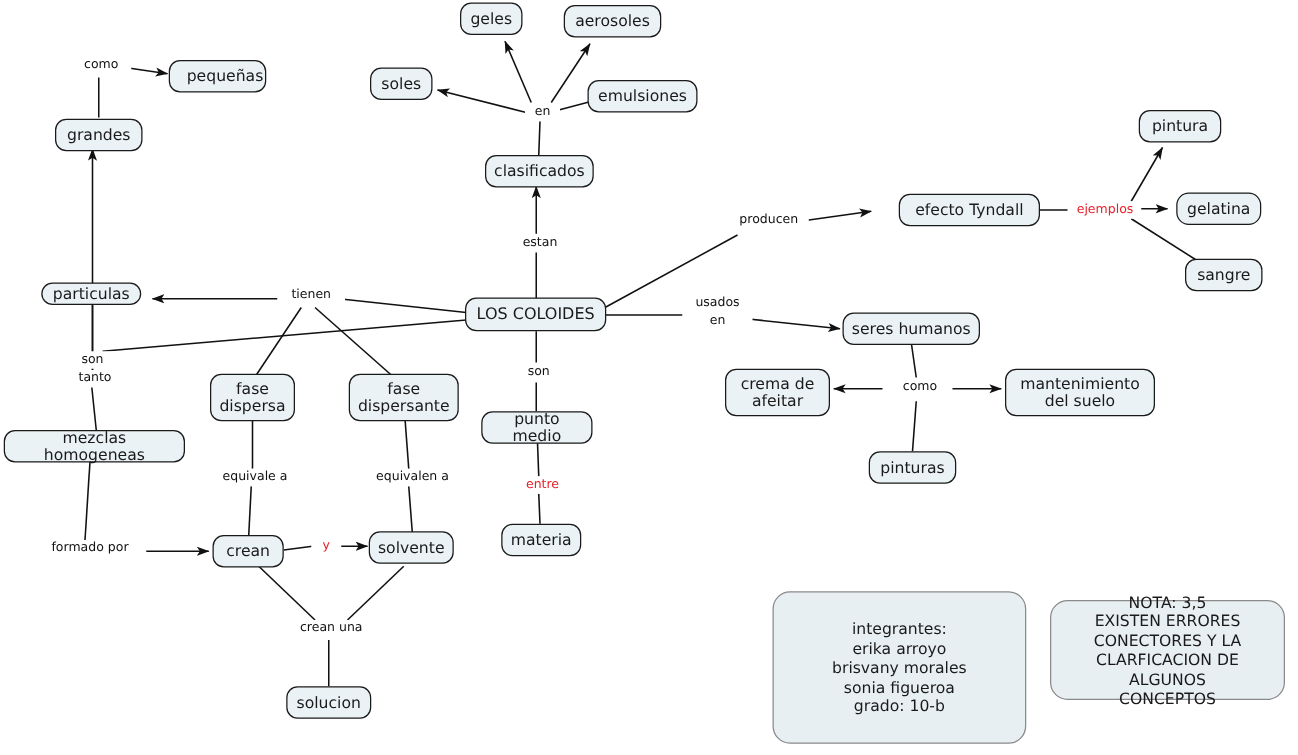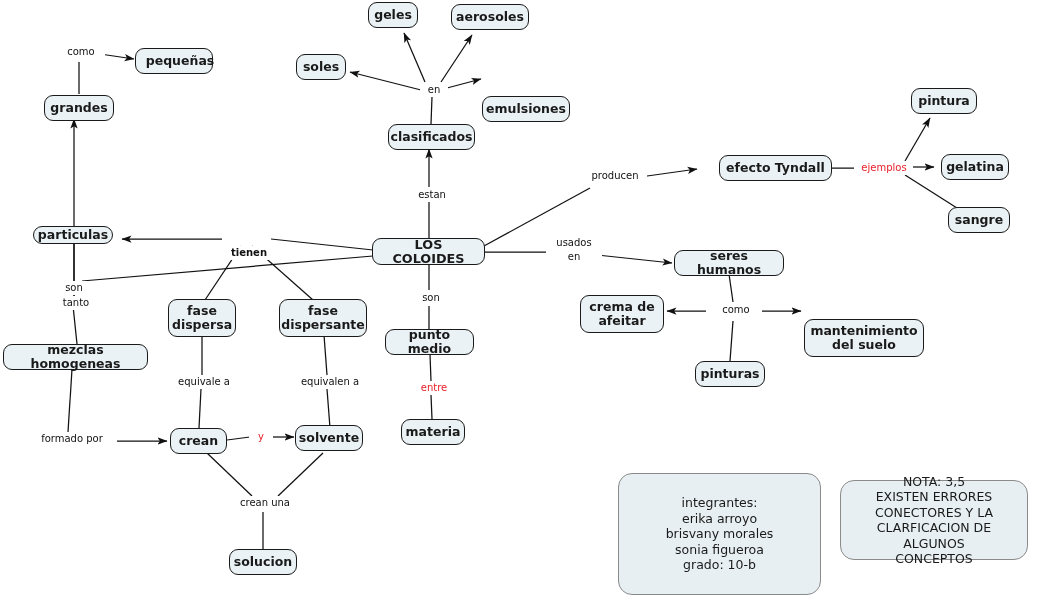--- a/index.html
+++ b/index.html
@@ -35,21 +35,20 @@
     color: #1a1a1a;
     font-size: 12.5px;
     line-height: 14px;
     display: flex;
     align-items: center;
     justify-content: center;
     text-align: center;
     padding: 2px 6px;
     white-space: pre-line;
     z-index: 3;
-    font-weight: bold;
   }
   .node.big {
     font-size: 12.8px;
   }
   .note {
     position: absolute;
     box-sizing: border-box;
     background: #e7eff2;
     border: 1.3px solid #8a8a8a;
     border-radius: 14px;
@@ -188,53 +187,53 @@
   <div class="node" style="left:295px; top:425px; width:68px; height:26px;">solvente</div>
 
   <div class="node" style="left:229px; top:549px; width:68px; height:26px;">solucion</div>
 
   <div class="node" style="left:296px; top:54px; width:50px; height:26px;">soles</div>
 
   <div class="node" style="left:368px; top:2px; width:50px; height:26px;">geles</div>
 
   <div class="node" style="left:451px; top:4px; width:78px; height:26px;">aerosoles</div>
 
-  <div class="node" style="left:482px; top:64px; width:88px; height:26px;margin-top:32px;">emulsiones</div>
+  <div class="node" style="left:470px; top:64px; width:88px; height:26px;">emulsiones</div>
 
   <div class="node" style="left:388px; top:124px; width:87px; height:26px;">clasificados</div>
 
   <div class="node big" style="left:372px; top:238px; width:113px; height:27px;">LOS COLOIDES</div>
 
   <div class="node" style="left:385px; top:329px; width:89px; height:26px;">punto medio</div>
 
   <div class="node" style="left:401px; top:419px; width:64px; height:26px;">materia</div>
 
   <div class="node" style="left:698px; top:155px; width:113px; height:26px;margin-left:21px;">efecto Tyndall</div>
 
   <div class="node" style="left:911px; top:88px; width:66px; height:26px;">pintura</div>
 
-  <div class="node" style="left:941px; top:154px; width:68px; height:26px;">gelatina</div>
+  <div class="node" style="left:941px; top:154px; width:68px; height:26px;border-radius:10px;">gelatina</div>
 
   <div class="node" style="left:948px; top:207px; width:62px; height:26px;">sangre</div>
 
   <div class="node" style="left:674px; top:250px; width:110px; height:26px;">seres humanos</div>
 
   <div class="node" style="left:580px; top:295px; width:84px; height:38px;">crema de
 afeitar</div>
 
-  <div class="node" style="left:804px; top:295px; width:120px; height:38px;margin-top:24px;">mantenimiento
+  <div class="node" style="left:804px; top:295px; width:120px; height:38px;">mantenimiento
 del suelo</div>
 
   <div class="node" style="left:695px; top:361px; width:70px; height:26px;">pinturas</div>
 
   <div class="link-label" style="left:57px; top:45px; width:44px;">como</div>
 
   <div class="link-label" style="left:52px; top:296px; width:44px;">tanto</div>
 
-  <div class="link-label" style="left:222px; top:246px; width:50px;font-weight:bold;">tienen</div>
+  <div class="link-label" style="left:222px; top:229px; width:50px;">tienen</div>
 
   <div class="link-label" style="left:52px; top:281px; width:40px;">son</div>
 
   <div class="link-label" style="left:27px; top:432px; width:86px;">formado por</div>
 
   <div class="link-label" style="left:166px; top:375px; width:72px;">equivale a</div>
 
   <div class="link-label" style="left:288px; top:375px; width:80px;">equivalen a</div>
 
   <div class="link-label red" style="left:249px; top:430px; width:20px;">y</div>

